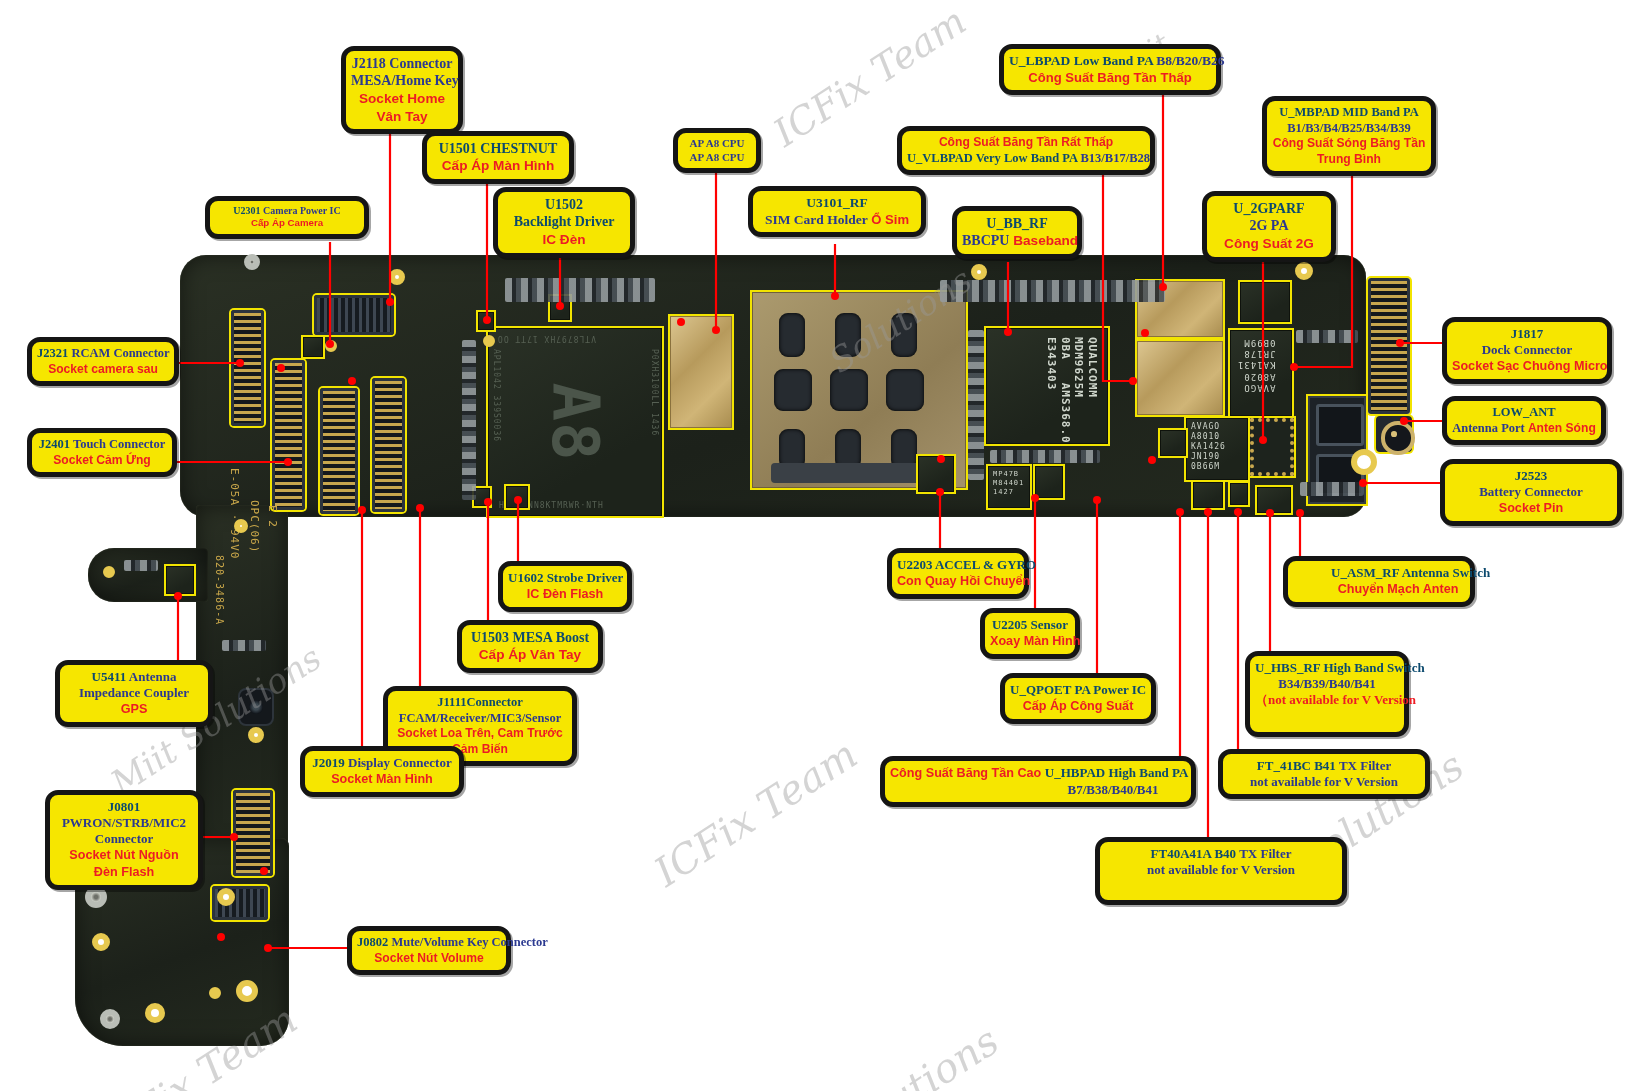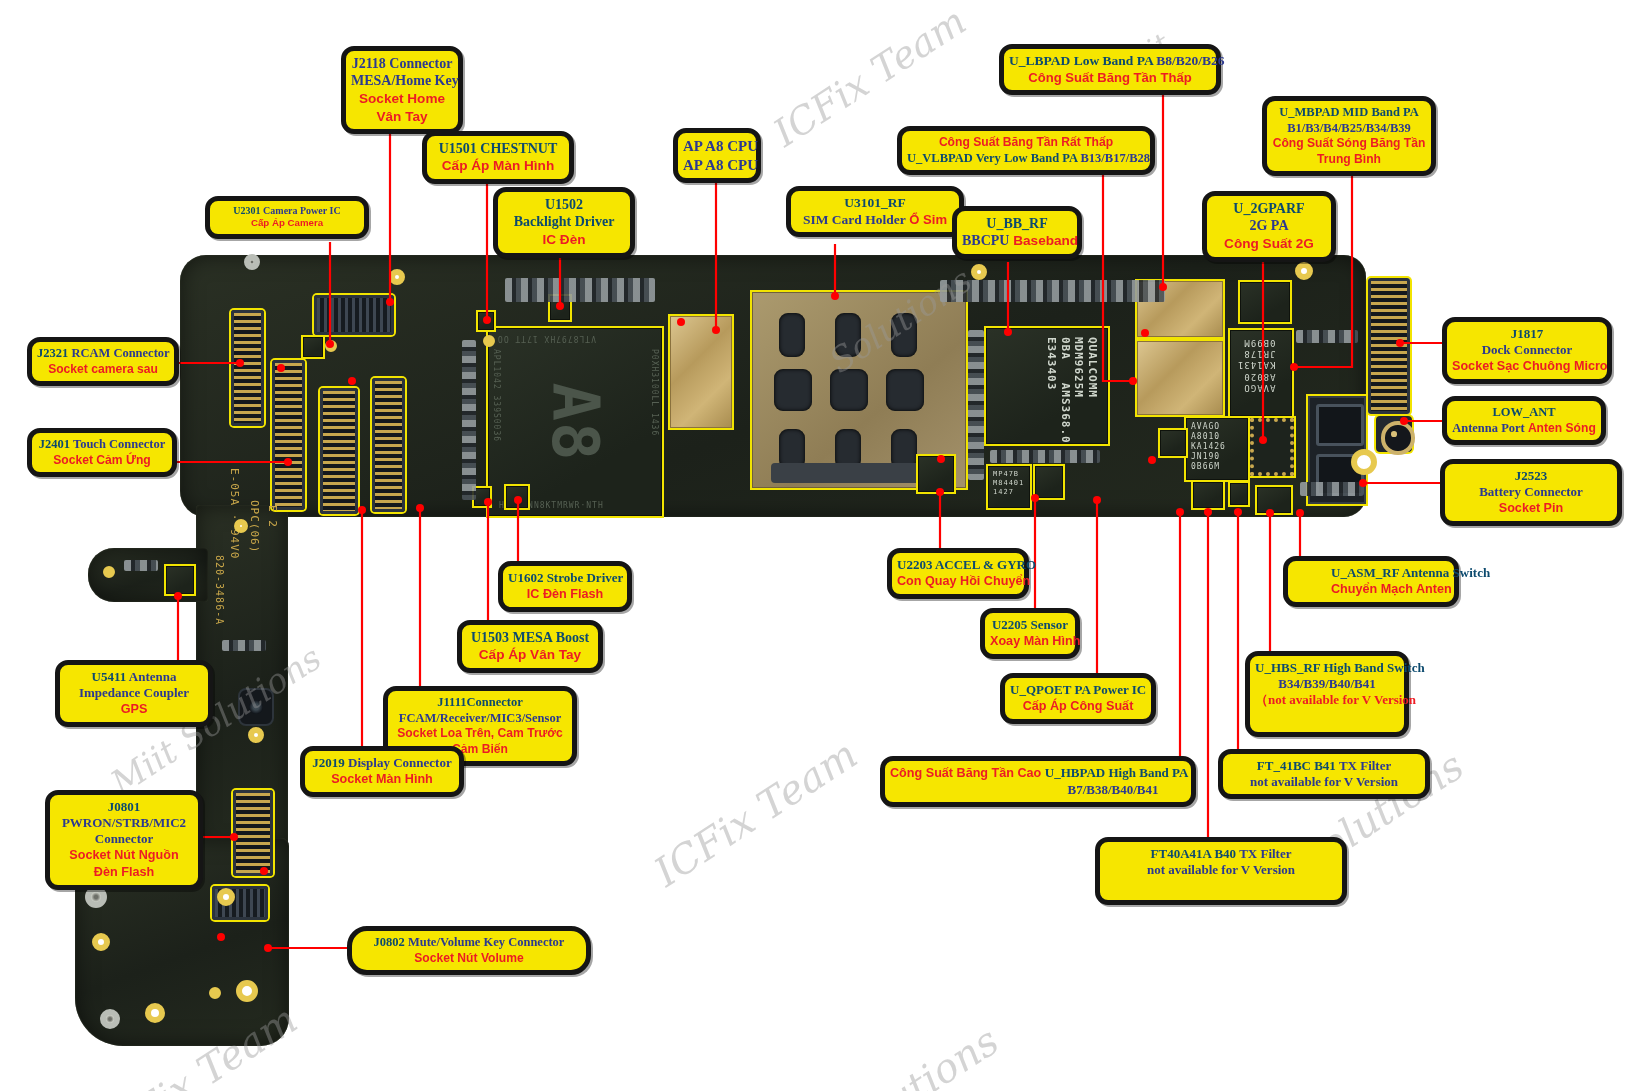--- a/index.html
+++ b/index.html
@@ -258,25 +258,25 @@
       </div>
       <div class="label" style="left: 422px; top: 131px; width: 152px; position: absolute; font-size: 14px;">
         <div class="lr"><span class="black">U1501 CHESTNUT</span></div>
         <div class="lr"><span class="red">Cấp Áp Màn Hình</span></div>
       </div>
       <div class="label" style="left: 493px; top: 187px; width: 142px; position: absolute; font-size: 14px;">
         <div class="lr"><span class="black">U1502</span></div>
         <div class="lr"><span class="black">Backlight Driver</span></div>
         <div class="lr"><span class="red">IC Đèn</span></div>
       </div>
-      <div class="label" style="left: 673px; top: 128px; width: 88px; position: absolute; font-size: 15px;">
+      <div class="label" style="left: 673px; top: 128px; width: 88px; position: absolute; font-size: 11px;">
         <div class="lr"><span class="navy">AP  A8 CPU</span></div>
         <div class="lr"><span class="navy">AP  A8 CPU</span></div>
       </div>
-      <div class="label" style="left: 748px; top: 186px; width: 178px; position: absolute; font-size: 13.5px; margin-left: 38px;">
+      <div class="label" style="left: 748px; top: 186px; width: 178px; position: absolute; font-size: 13.5px;">
         <div class="lr"><span class="black">U3101_RF</span></div>
         <div class="lr"><span class="navy">SIM Card Holder</span><span class="red">   Ổ Sim</span></div>
       </div>
       <div class="label" style="left: 952px; top: 206px; width: 130px; position: absolute; font-size: 14px;">
         <div class="lr"><span class="black">U_BB_RF</span></div>
         <div class="lr"><span class="navy">BBCPU</span><span class="red">  Baseband</span></div>
       </div>
       <div class="label" style="left: 999px; top: 44px; width: 222px; position: absolute; font-size: 13.5px;">
         <div class="lr"><span class="black">U_LBPAD Low Band PA  </span><span class="navy">B8/B20/B26</span></div>
         <div class="lr"><span class="red">Công Suất Băng Tần Thấp</span></div>
@@ -345,21 +345,21 @@
         <div class="lr"><span class="navy">Impedance  Coupler</span></div>
         <div class="lr"><span class="red">GPS</span></div>
       </div>
       <div class="label" style="left: 45px; top: 790px; width: 158px; position: absolute; font-size: 13px;">
         <div class="lr"><span class="black">J0801</span></div>
         <div class="lr"><span class="navy">PWRON/STRB/MIC2</span></div>
         <div class="lr"><span class="navy">Connector</span></div>
         <div class="lr"><span class="red">Socket Nút Nguồn</span></div>
         <div class="lr"><span class="red">Đèn Flash</span></div>
       </div>
-      <div class="label" style="left: 347px; top: 926px; width: 244px; position: absolute; font-size: 12.5px; border-radius: 20px;">
+      <div class="label" style="left: 347px; top: 926px; width: 164px; position: absolute; font-size: 12.5px;">
         <div class="lr"><span class="black">J0802 </span><span class="navy">Mute/Volume Key Connector</span></div>
         <div class="lr"><span class="red">Socket Nút Volume</span></div>
       </div>
       <div class="label" style="left: 887px; top: 548px; width: 142px; position: absolute; font-size: 13px;">
         <div class="lr"><span class="black">U2203 ACCEL &amp; GYRO</span></div>
         <div class="lr"><span class="red">Con Quay Hồi Chuyển</span></div>
       </div>
       <div class="label" style="left: 980px; top: 608px; width: 100px; position: absolute; font-size: 13px;">
         <div class="lr"><span class="black">U2205 Sensor</span></div>
         <div class="lr"><span class="red">Xoay Màn Hình</span></div>
@@ -373,21 +373,21 @@
         <div class="lr"><span class="black sp" style="width: 150px;"></span><span class="navy">B7/B38/B40/B41</span></div>
       </div>
       <div class="label" style="left: 1218px; top: 749px; width: 212px; position: absolute; font-size: 13px;">
         <div class="lr"><span class="black">FT_41BC  B41  </span><span class="navy">TX Filter</span></div>
         <div class="lr"><span class="navy">not available for V Version</span></div>
       </div>
       <div class="label" style="left: 1095px; top: 837px; width: 252px; position: absolute; min-height: 68px; font-size: 13px;">
         <div class="lr"><span class="black">FT40A41A  B40  </span><span class="navy">TX Filter</span></div>
         <div class="lr"><span class="navy">not available for V Version</span></div>
       </div>
-      <div class="label" style="left: 1283px; top: 556px; width: 176px; position: absolute; font-size: 13px; padding-left: 43px;">
+      <div class="label" style="left: 1283px; top: 556px; width: 192px; position: absolute; font-size: 13px; padding-left: 43px;">
         <div class="lr"><span class="black">U_ASM_RF Antenna Switch</span></div>
         <div class="lr"><span class="red">Chuyển Mạch Anten</span></div>
       </div>
       <div class="label" style="left: 1245px; top: 651px; width: 164px; position: absolute; min-height: 86px; font-size: 13px;">
         <div class="lr"><span class="black">U_HBS_RF High Band Switch</span></div>
         <div class="lr"><span class="navy">B34/B39/B40/B41</span></div>
         <div class="lr"><span class="red serif">（not available for V Version</span></div>
       </div>
     </div>
 </div>

